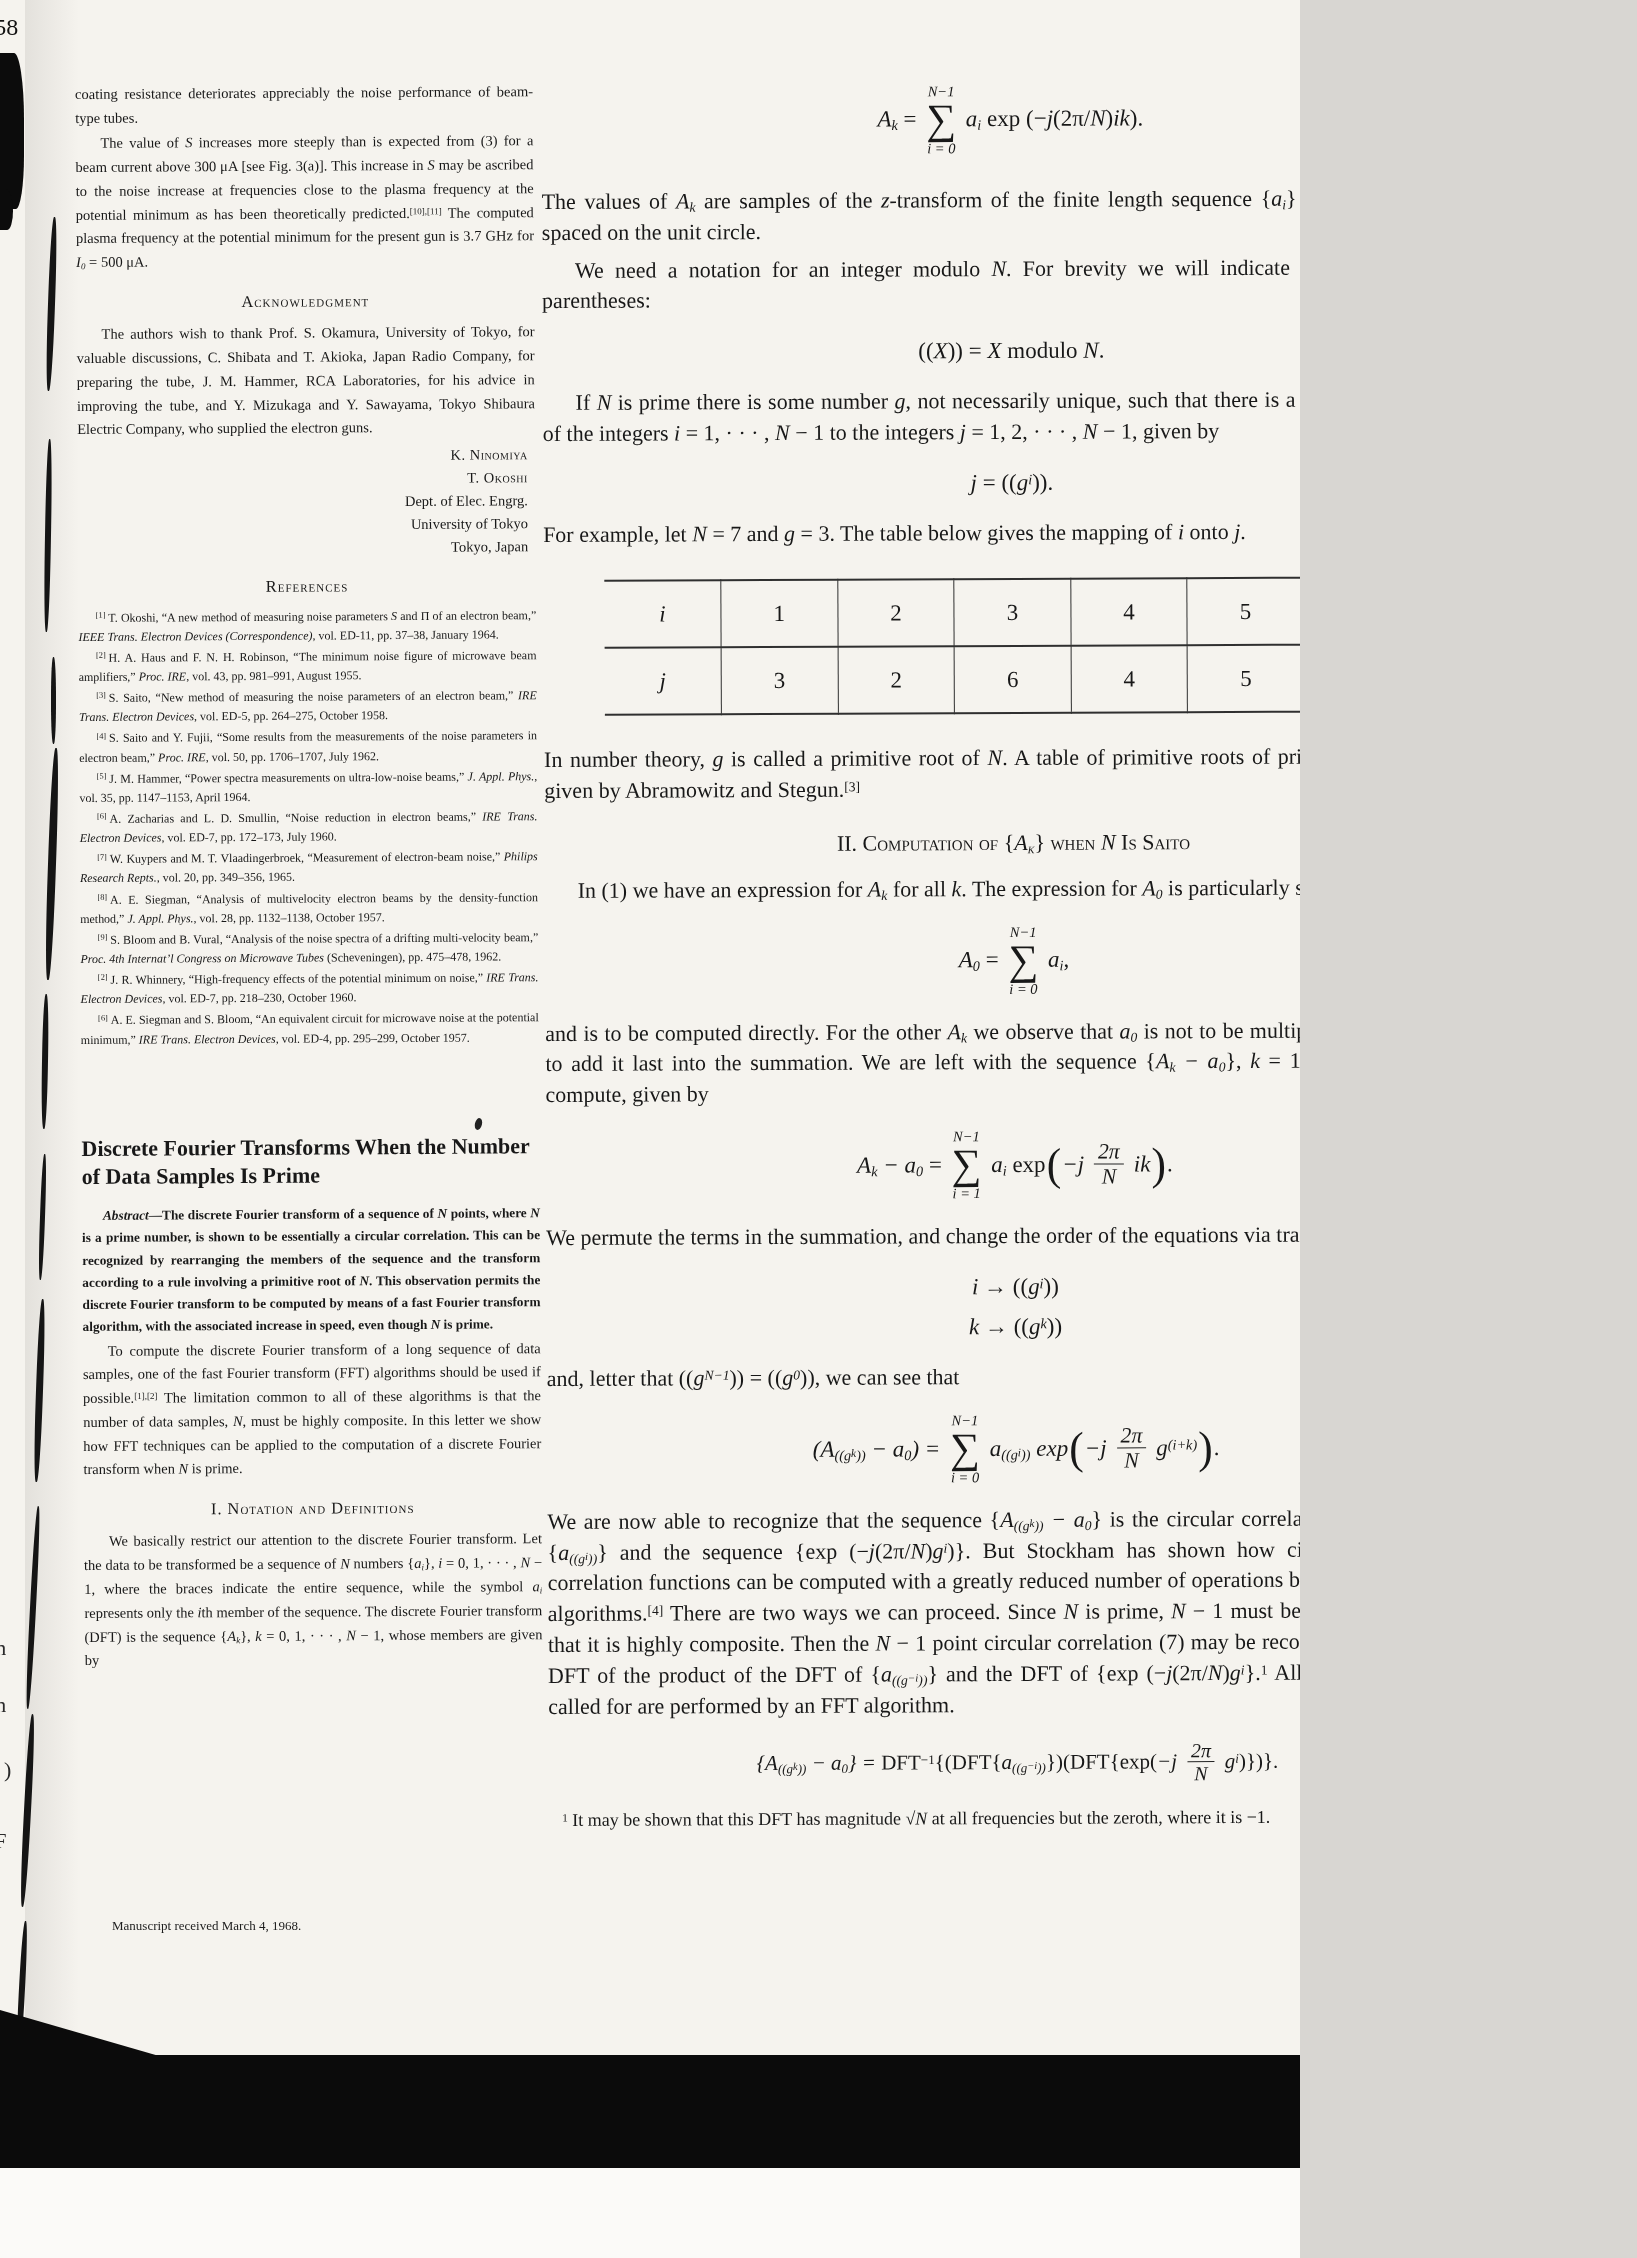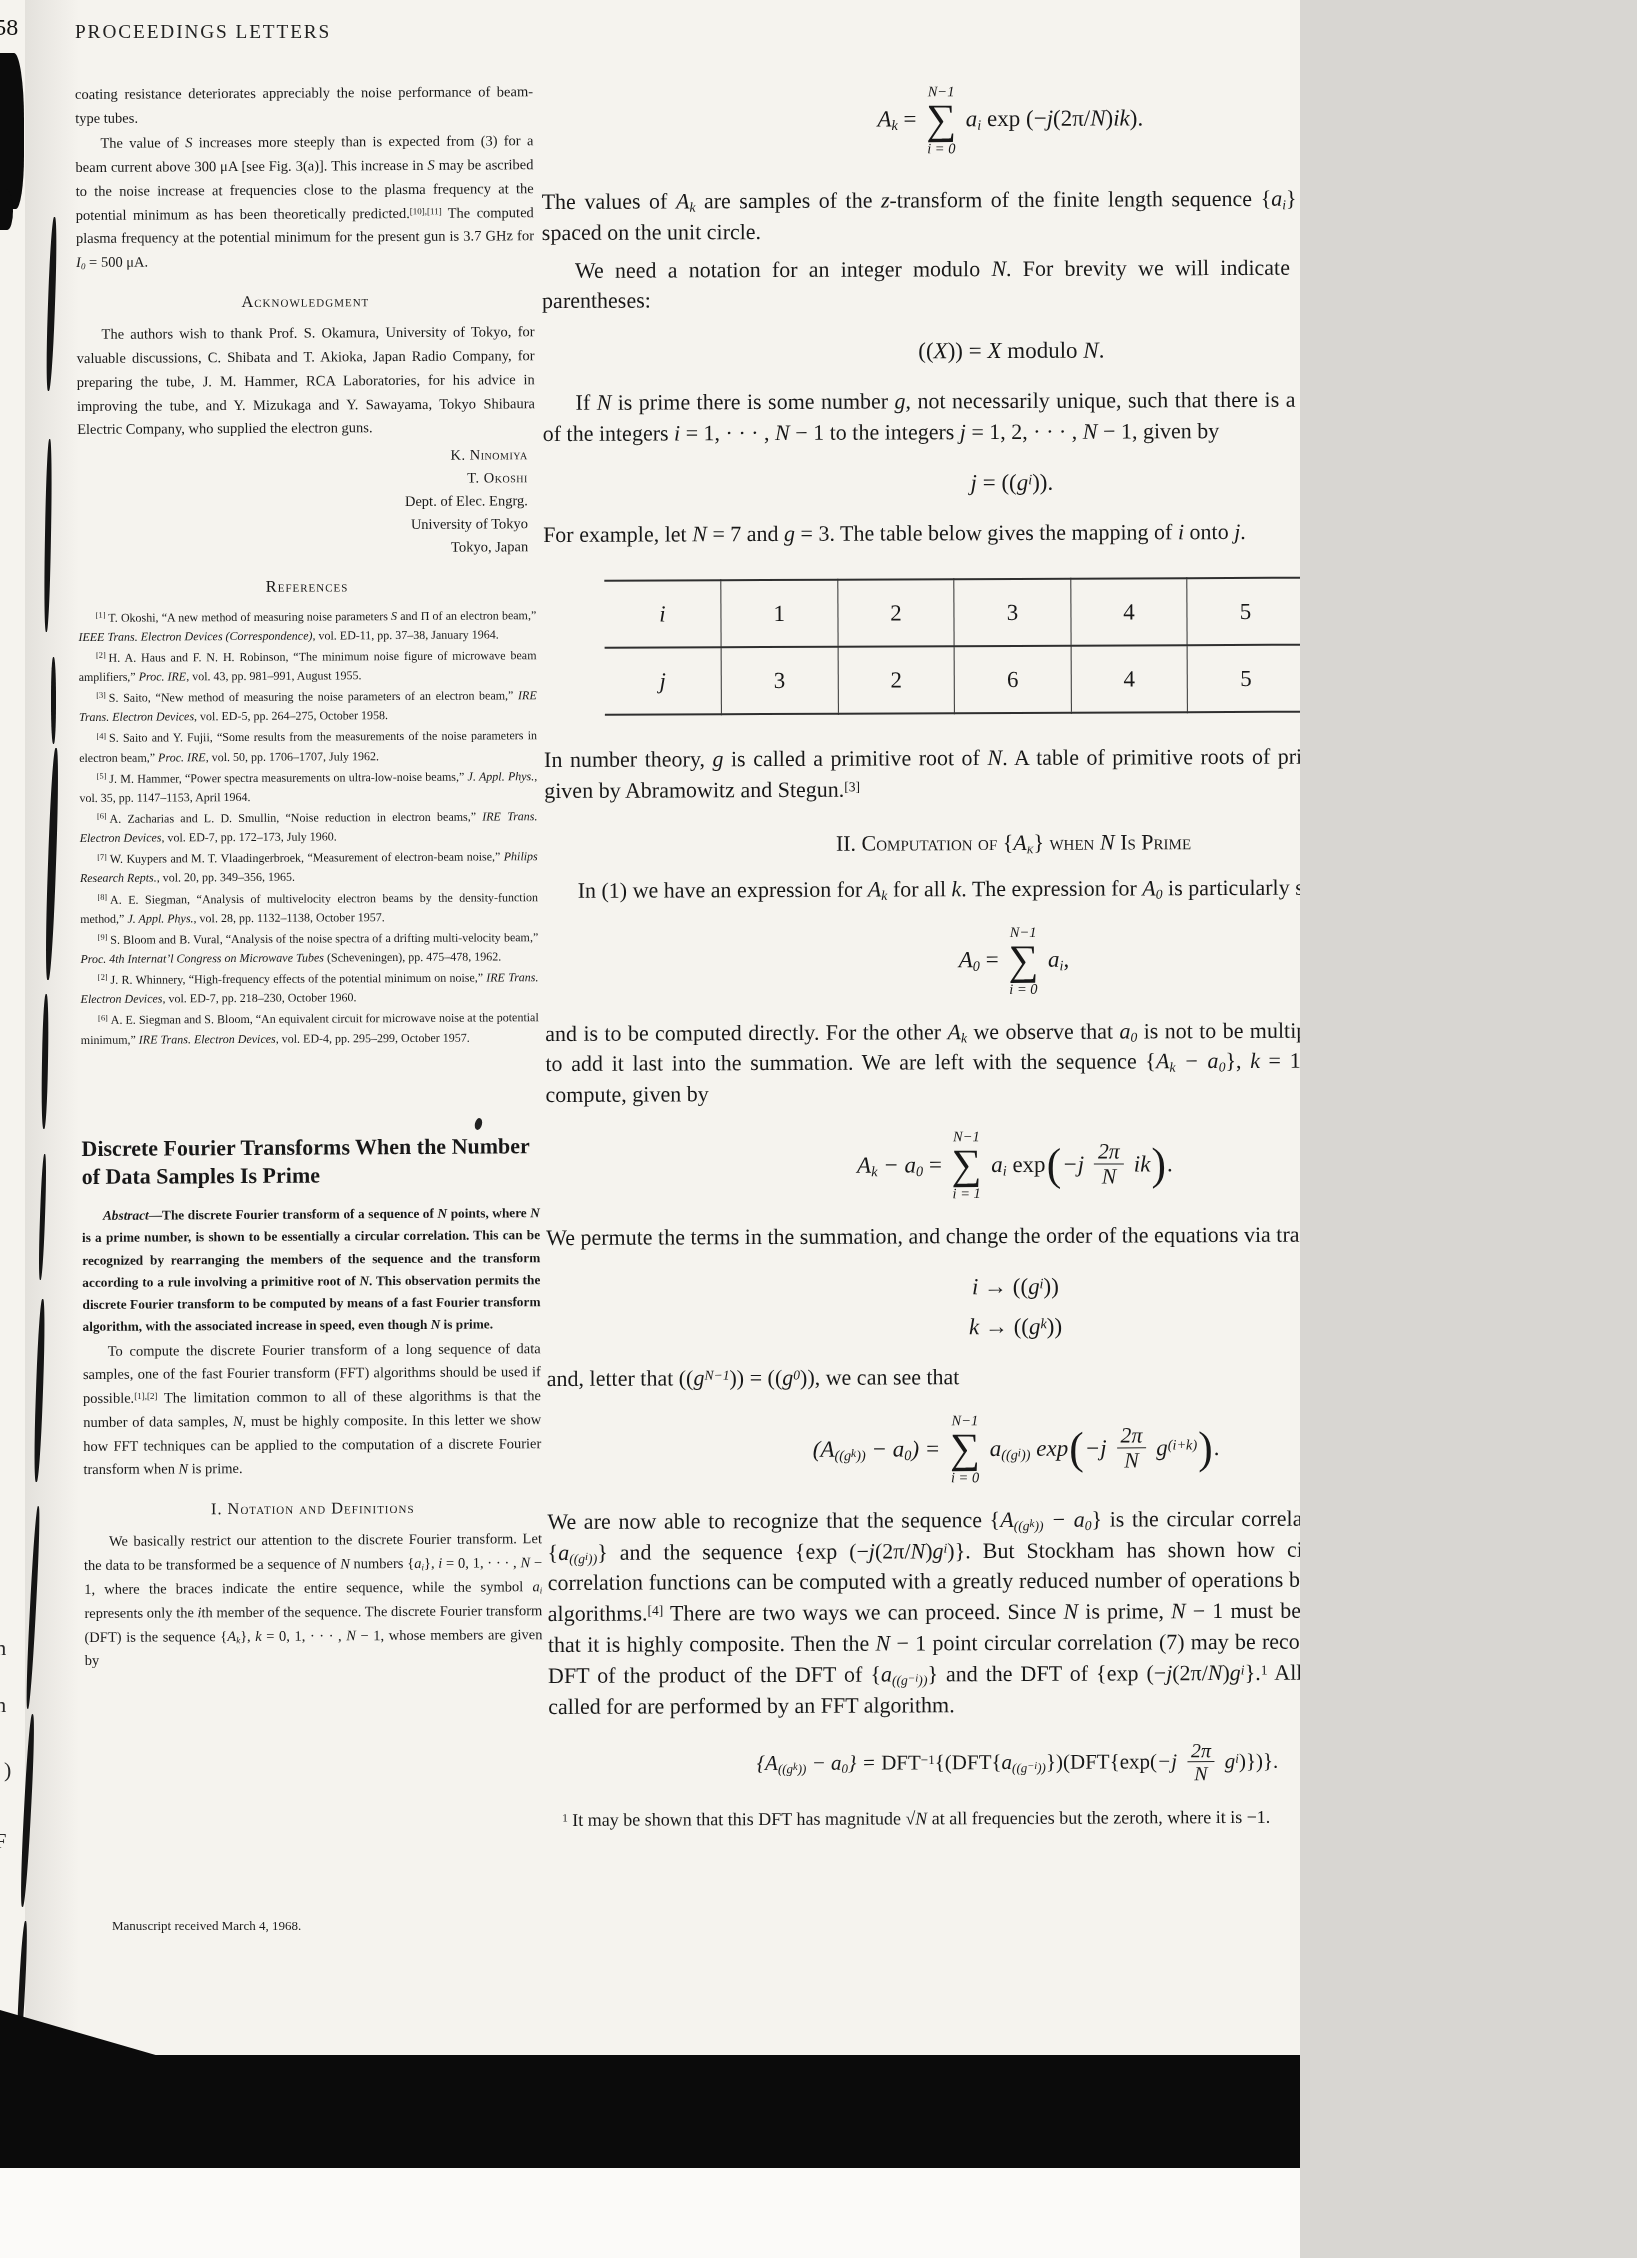--- a/index.html
+++ b/index.html
@@ -91,24 +91,20 @@
   <div class="streak" style="left:19.3px;top:1921px;width:5.8px;height:135px;transform:rotate(3deg);"></div>
   <span class="edge-frag" style="left:-4.8px;top:1635px;">h</span>
   <span class="edge-frag" style="left:-4.8px;top:1692px;">n</span>
   <span class="edge-frag" style="left:3.9px;top:1757px;">)</span>
   <span class="edge-frag" style="left:-5.8px;top:1828px;">F</span>
   <div class="ink-dot"></div>
   <div class="r-line"></div>
   <div class="r-blob"></div>
   <div class="r-dash"></div>
 
-  <div class="header">
-    <span class="jhead">PROCEEDINGS LETTERS</span>
-    <span class="pnum">1107</span>
-  </div>
 
   <div class="col-left">
     <p>coating resistance deteriorates appreciably the noise performance of beam-type tubes.</p>
     <p class="indent"><span>The value of </span><span class="seg-i">S</span><span> increases more steeply than is expected from (3) for a beam current above 300 μA [see Fig. 3(a)]. This increase in </span><span class="seg-i">S</span><span> may be ascribed to the noise increase at frequencies close to the plasma frequency at the potential minimum as has been theoretically predicted.</span><span class="seg-sup">[10],[11]</span><span> The computed plasma frequency at the potential minimum for the present gun is 3.7 GHz for </span><span class="seg-i">I</span><span class="seg-sub">0</span><span> = 500 μA.</span></p>
 
     <div class="sc-head">Acknowledgment</div>
     <p class="indent">The authors wish to thank Prof. S. Okamura, University of Tokyo, for valuable discussions, C. Shibata and T. Akioka, Japan Radio Company, for preparing the tube, J. M. Hammer, RCA Laboratories, for his advice in improving the tube, and Y. Mizukaga and Y. Sawayama, Tokyo Shibaura Electric Company, who supplied the electron guns.</p>
 
     <div class="signature">
 
@@ -204,21 +200,21 @@
         <td>6</td>
         <td>4</td>
         <td>5</td>
         <td>1</td>
       </tr>
     </tbody>
       </table>
 
     <p><span>In number theory, </span><span class="seg-i">g</span><span> is called a primitive root of </span><span class="seg-i">N</span><span>. A table of primitive roots of primes less than 10</span><span class="seg-sup">4</span><span> is given by Abramowitz and Stegun.</span><span class="seg-sup">[3]</span></p>
 
-    <div class="sc-head-r"><span>II. Computation of {</span><span class="seg-i">A</span><span class="seg-sub">k</span><span>} when </span><span class="seg-i">N</span><span> Is Prime</span></div>
+    <div class="sc-head-r"><span>II. Computation of {</span><span class="seg-i">A</span><span class="seg-sub">k</span><span>} when </span><span class="seg-i">N</span><span> Is Saito</span></div>
 
     <p class="indent-r"><span>In (1) we have an expression for </span><span class="seg-i">A</span><span class="seg-sub">k</span><span> for all </span><span class="seg-i">k</span><span>. The expression for </span><span class="seg-i">A</span><span class="seg-sub">0</span><span> is particularly simple,</span></p>
 
     <div class="eq-row">
       <span class="eq-main">
         <span><span class="seg-i">A</span><span class="seg-sub">0</span><span> = </span></span>
         <span class="sum">
           <span class="lim">N−1</span>
           <span class="sig">∑</span>
           <span class="lim">i = 0</span>

